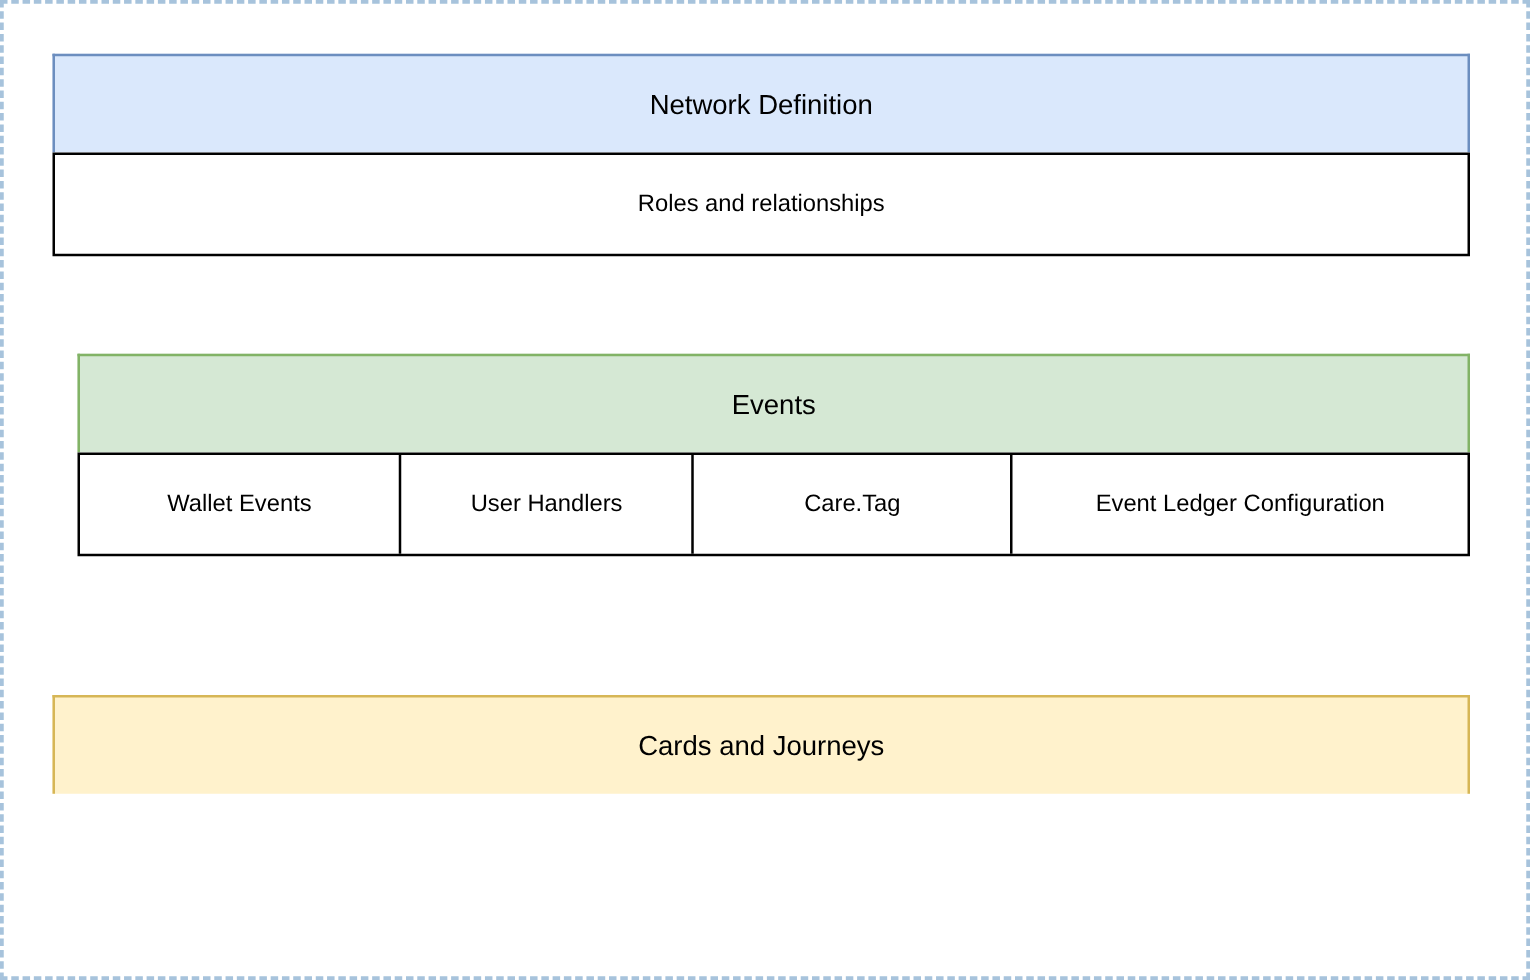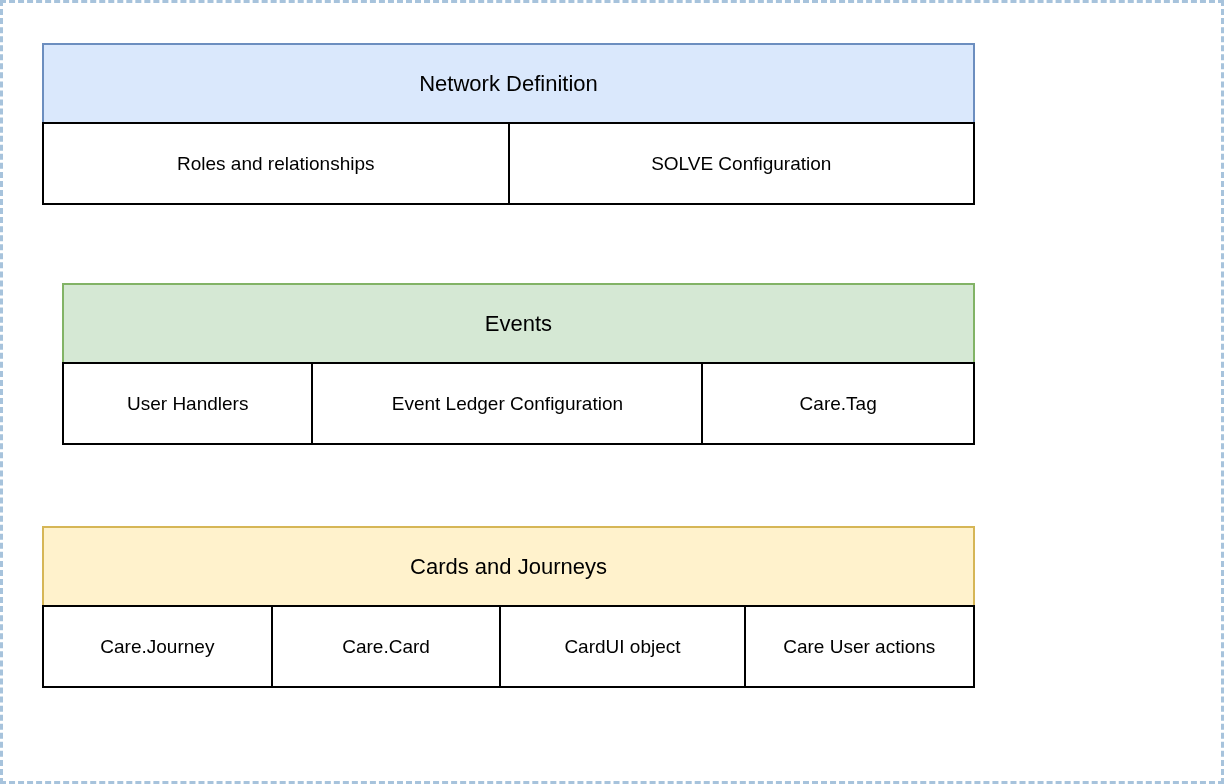--- a/index.html
+++ b/index.html
@@ -12,26 +12,26 @@
     position: relative;
     width: 1224px;
     height: 784px;
     box-sizing: border-box;
     border: 3px dashed #a7c3dc;
     background: #ffffff;
     overflow: hidden;
   }
   .section {
     margin-left: 39px;
-    width: 933px;
+    width: 1134px;
     box-sizing: border-box;
   }
   .section-1 { margin-top: 40px; }
   .section-2 { margin-top: 78px; padding-left: 20px; }
-  .section-3 { margin-top: 81px; }
+  .section-3 { margin-top: 111px; }
 
   .section-header {
     box-sizing: border-box;
     height: 79px;
     border: 2px solid #999999; 
     border-bottom: none;
     display: flex;
     align-items: center;
     justify-content: center;
     font-size: 22px;
@@ -63,56 +63,42 @@
 <div class="canvas">
 
   <div class="section section-1">
     <div class="section-header" style="background: rgb(218, 232, 252); border-color: rgb(108, 142, 191);">
       <span>Network Definition</span>
     </div>
     <div class="section-cells">
       <div class="cell" style="flex:280 0 0">
         <span>Roles and relationships</span>
       </div>
-      <div class="cell" style="flex:280 0 0">
-        <span>SOLVE Configuration</span>
-      </div>
     </div>
   </div>
 
   <div class="section section-2">
     <div class="section-header" style="background: rgb(213, 232, 212); border-color: rgb(130, 179, 102);">
       <span>Events</span>
     </div>
     <div class="section-cells">
+      <div class="cell" style="flex:222 0 0">
+        <span>Wallet Events</span>
+      </div>
       <div class="cell" style="flex:201 0 0">
         <span>User Handlers</span>
       </div>
+      <div class="cell" style="flex:220 0 0">
+        <span>Care.Tag</span>
+      </div>
       <div class="cell" style="flex:321 0 0">
         <span>Event Ledger Configuration</span>
-      </div>
-      <div class="cell" style="flex:220 0 0">
-        <span>Care.Tag</span>
       </div>
     </div>
   </div>
 
   <div class="section section-3">
     <div class="section-header" style="background: rgb(255, 242, 204); border-color: rgb(214, 182, 86);">
       <span>Cards and Journeys</span>
     </div>
-    <div class="section-cells">
-      <div class="cell" style="flex:280 0 0">
-        <span>Care.Journey</span>
-      </div>
-      <div class="cell" style="flex:280 0 0">
-        <span>Care.Card</span>
-      </div>
-      <div class="cell" style="flex:300 0 0">
-        <span>CardUI object</span>
-      </div>
-      <div class="cell" style="flex:281 0 0">
-        <span>Care User actions</span>
-      </div>
-    </div>
   </div>
 
 </div>
 
 </body></html>

